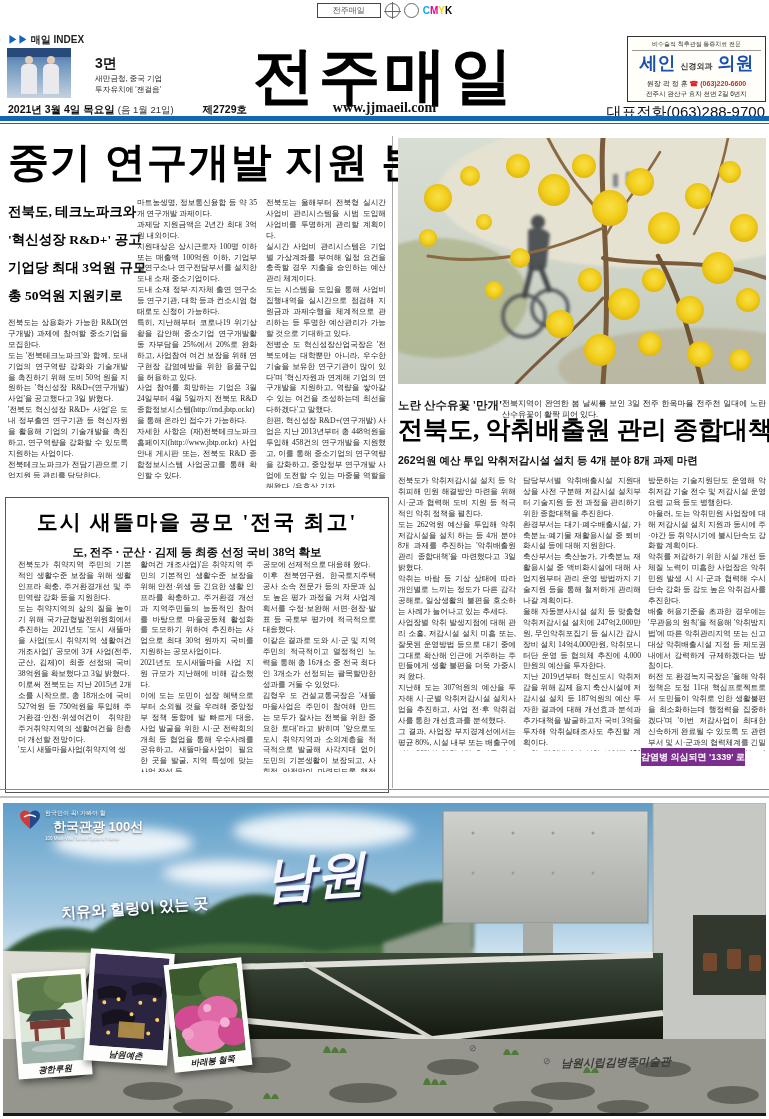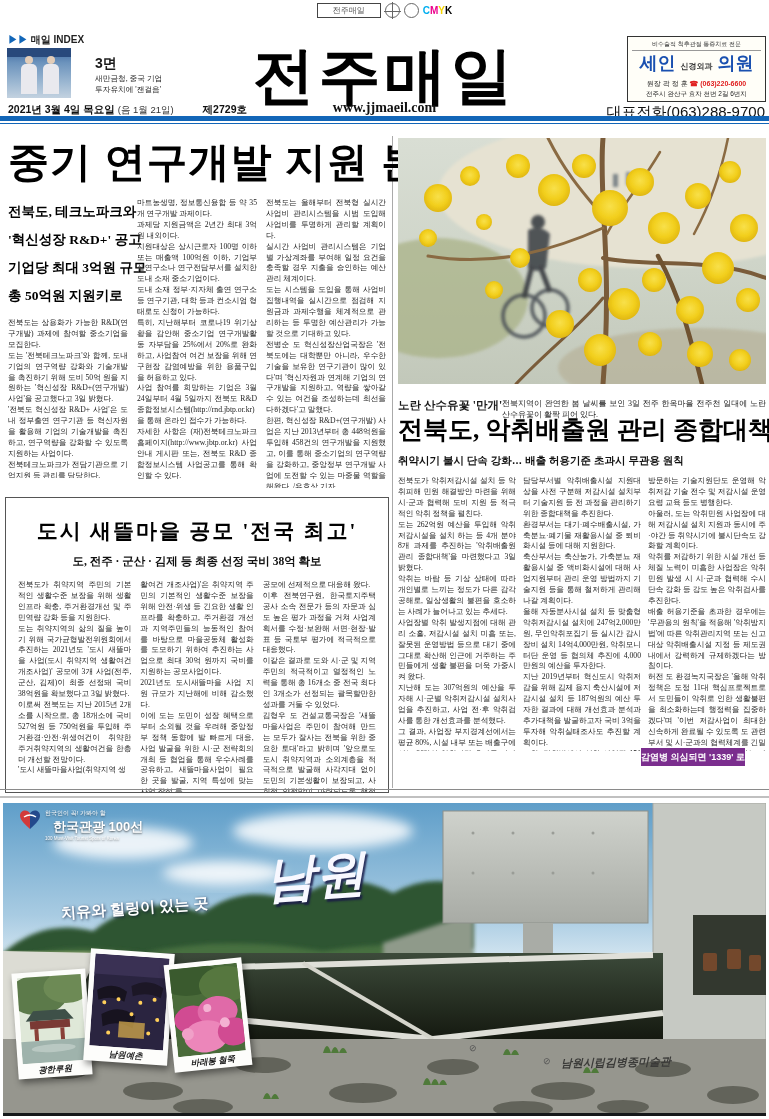--- a/index.html
+++ b/index.html
@@ -63,23 +63,23 @@
   
   .a2 { position:absolute; left:398px; top:413px; width:368px; }
   .a2 h2 { font-family:"Liberation Serif", serif; font-size:25px; font-weight:bold; letter-spacing:0px; line-height:34px; color:#000; white-space:nowrap; }
   .a2 .subs { margin-top:6px; font-size:10.5px; font-weight:bold; line-height:15px; color:#111; }
   .a2cols { display:flex; gap:7px; margin-top:8px; }
   .a2cols .col { width:118px; height:275px; }
   .a2-banner { position:absolute; left:641px; top:748px; width:104px; height:18px; background:#7b2e8e; color:#fff; font-size:9px; font-weight:bold; text-align:center; line-height:18px; white-space:nowrap; }
 
   
   .a3 { position:absolute; left:5px; top:497px; width:384px; height:296px; border:1px solid #555; padding:10px 12px 8px; background:#fff; }
-  .a3 h2 { font-family:"Liberation Serif", serif; font-size:21px; font-weight:bold; letter-spacing:2px; text-align:center; color:#000; white-space:nowrap;margin-top:9px; }
+  .a3 h2 { font-family:"Liberation Serif", serif; font-size:21px; font-weight:bold; letter-spacing:2px; text-align:center; color:#000; white-space:nowrap; }
   .a3 .sub { text-align:center; font-family:"Liberation Serif", serif; font-size:11.5px; font-weight:bold; margin-top:9px; color:#111; white-space:nowrap; }
-  .a3cols { display:flex; gap:9px; margin-top:11px; }
+  .a3cols { display:flex; gap:9px; }
   .a3cols .col { width:114px; height:212px; }
 
   
   .div1 { position:absolute; left:0; right:0; top:789px; height:1px; background:#8a8a8a; }
   .div2 { position:absolute; left:0; right:0; top:796px; height:2px; background:#c0c0c0; }
 
   
   .bottom-ad { position:absolute; left:3px; top:803px; width:763px; height:313px; overflow:hidden; background:#9ec4dd; }
   .ad-badge { position:absolute; left:16px; top:6px; display:flex; gap:4px; align-items:flex-start; }
   .ad-badge .txt { color:#fff; }
@@ -263,21 +263,21 @@
     </svg>
   </div>
   <div class="photo-cap">
     <div class="t">노란 산수유꽃 '만개'</div>
     <div class="d">전북지역이 완연한 봄 날씨를 보인 3일 전주 한옥마을 전주천 일대에 노란 산수유꽃이 활짝 피어 있다.</div>
   </div>
 
   <div class="a2">
     <h2>전북도, 악취배출원 관리 종합대책 추진</h2>
     <div class="subs">
-      <div>취약시기 불시 단속 강화… 배출 허용기준 초과시 무관용 원칙</div>
+      <div>262억원 예산 투입 악취저감시설 설치 등 4개 분야 8개 과제 마련</div>
     </div>
     <div class="a2cols">
       <div class="col bodycol">전북도가 악취저감시설 설치 등 악취피해 민원 해결방안 마련을 위해 시·군과 협력해 도비 지원 등 적극적인 악취 정책을 펼친다.
 도는 262억원 예산을 투입해 악취저감시설을 설치 하는 등 4개 분야 8개 과제를 추진하는 '악취배출원 관리 종합대책'을 마련했다고 3일 밝혔다.
 악취는 바람 등 기상 상태에 따라 개인별로 느끼는 정도가 다른 감각공해로, 일상생활의 불편을 호소하는 사례가 늘어나고 있는 추세다.
 사업장별 악취 발생지점에 대해 관리 소홀, 저감시설 설치 미흡 또는, 잘못된 운영방법 등으로 대기 중에 그대로 확산해 인근에 거주하는 주민들에게 생활 불편을 더욱 가중시켜 왔다.
 지난해 도는 307억원의 예산을 투자해 시·군별 악취저감시설 설치사업을 추진하고, 사업 전·후 악취검사를 통한 개선효과를 분석했다.
 그 결과, 사업장 부지경계선에서는 평균 80%, 시설 내부 또는 배출구에서는 90%의 악취저감 효과를 나타낸 바 있다.
 올해는 도 환경·축산부서와 협업해</div>
       <div class="col bodycol">담당부서별 악취배출시설 지원대상을 사전 구분해 저감시설 설치부터 기술지원 등 전 과정을 관리하기 위한 종합대책을 추진한다.

